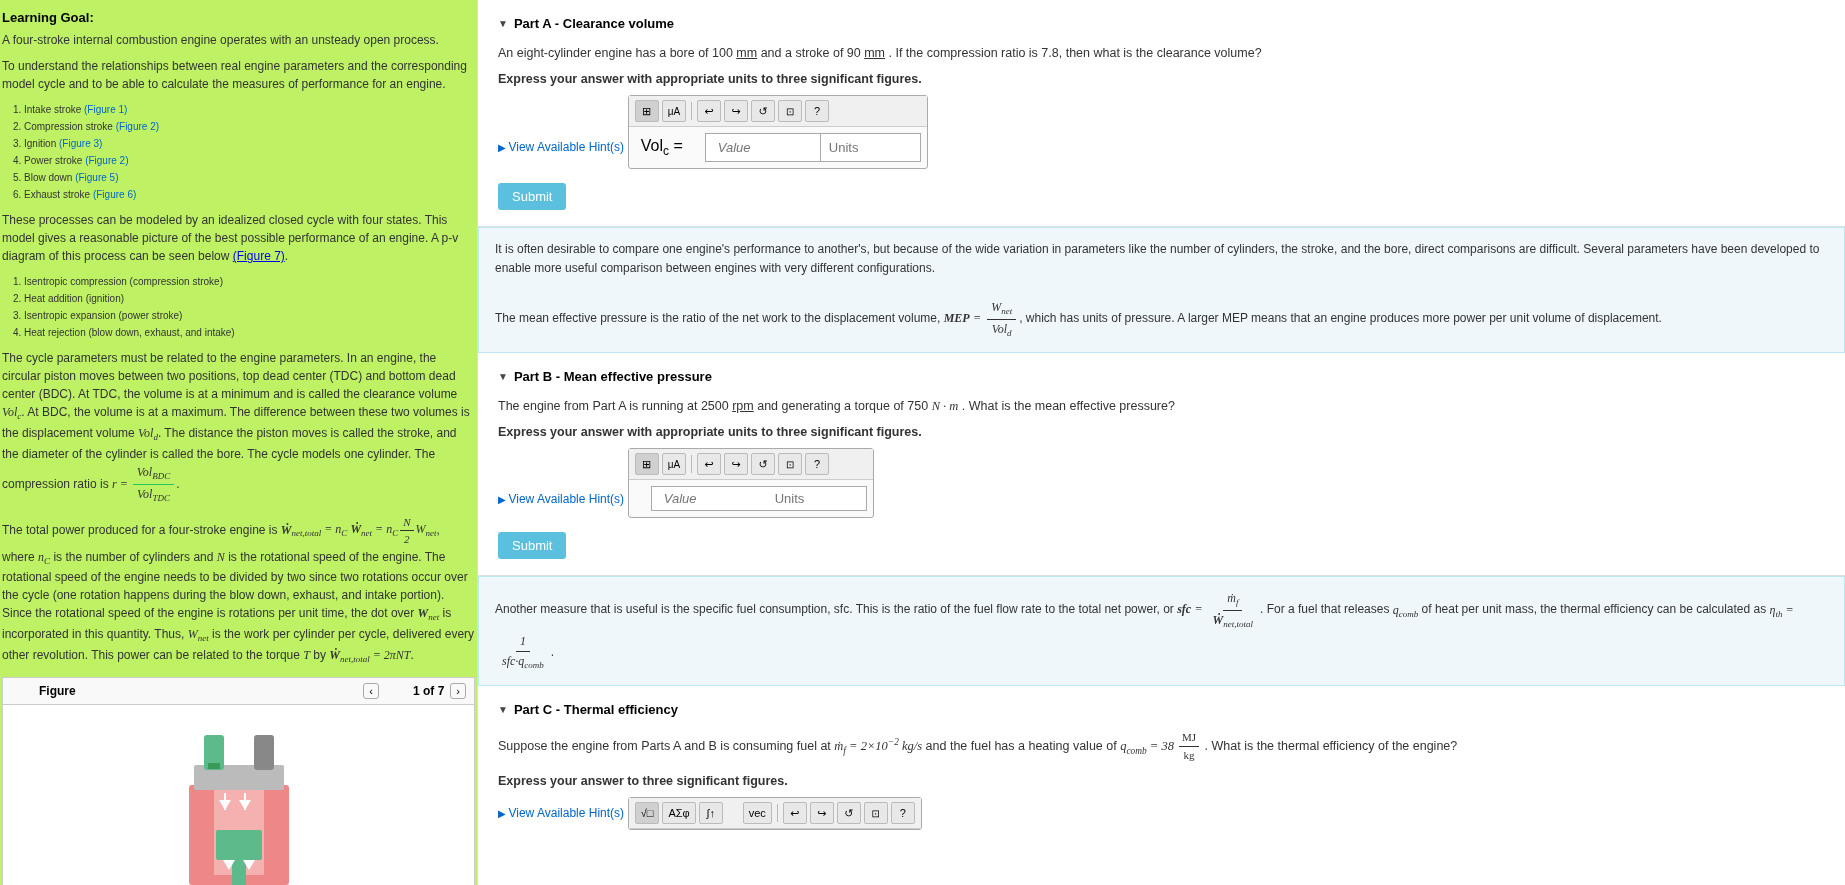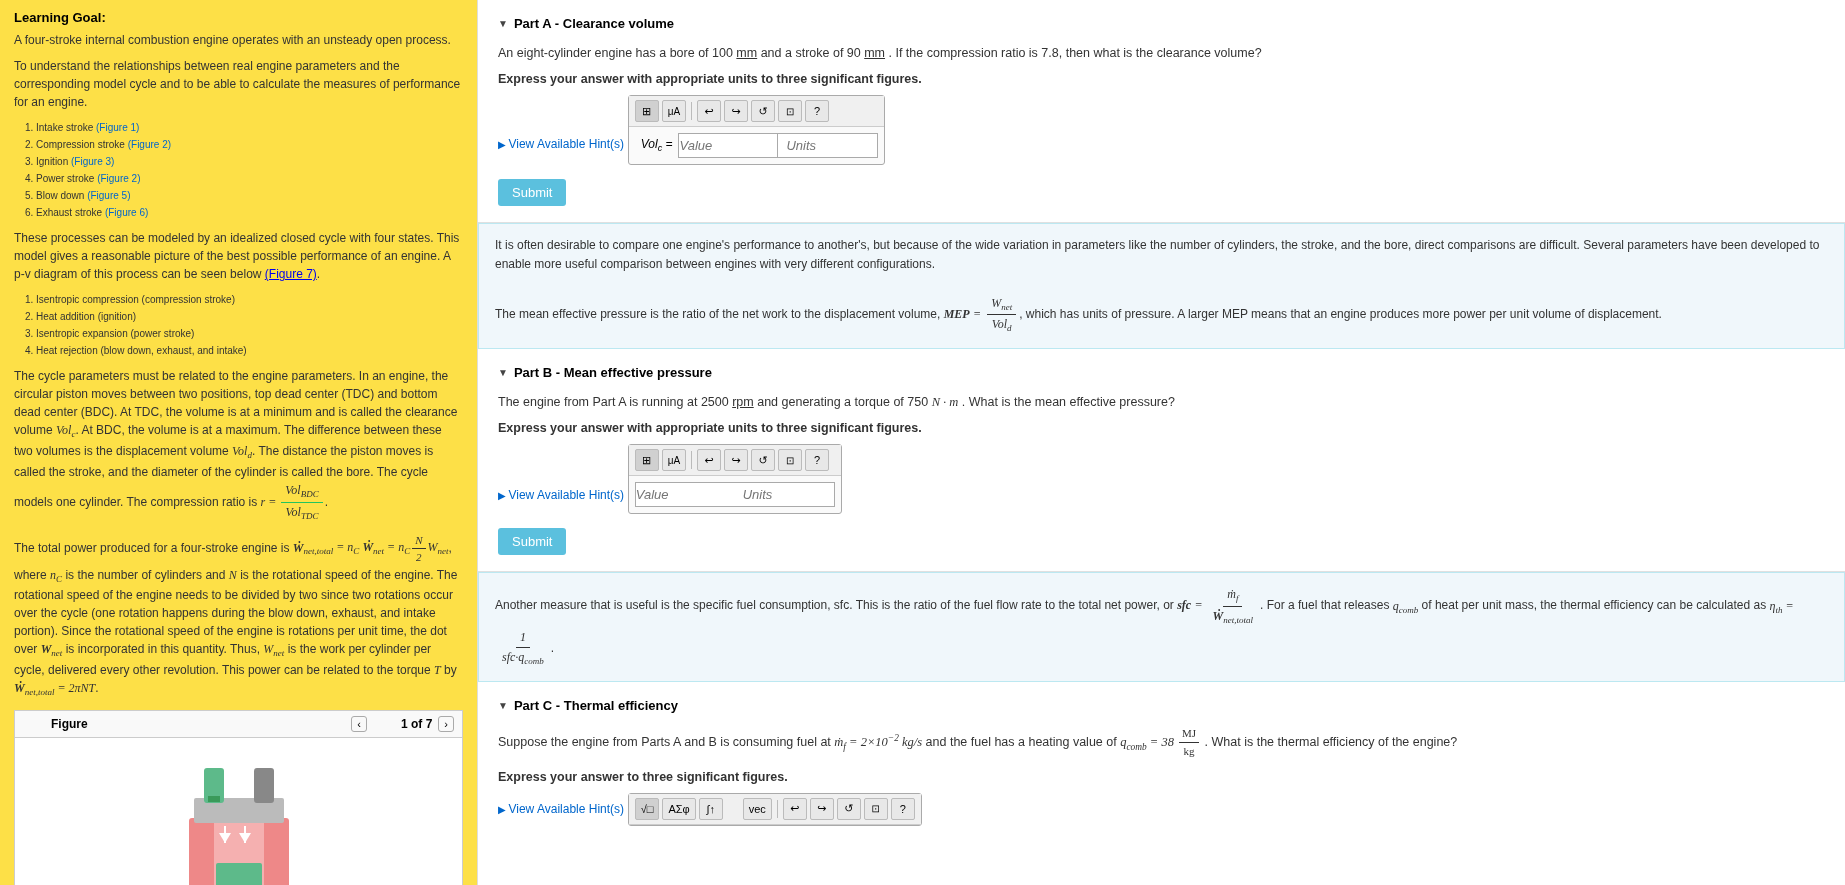--- a/index.html
+++ b/index.html
@@ -2,24 +2,24 @@
 <html><head>
   <meta charset="utf-8">
   <style>
     * { box-sizing: border-box; margin: 0; padding: 0; }
     body { font-family: Arial, sans-serif; font-size: 13px; background: #f5f5f5; display: flex; height: 885px; overflow: hidden; }
 
     
     .left-panel {
       width: 478px;
       min-width: 478px;
-      background: #fde047;
+      background: #bef264;
       border-right: 1px solid #ddd;
       overflow-y: auto;
-      padding: 10px 14px;
+      padding: 10px 2px;
       height: 885px;
     }
     .left-panel h3 { font-size: 13px; font-weight: bold; margin-bottom: 6px; }
     .left-panel p { font-size: 12px; line-height: 1.5; margin-bottom: 8px; color: #333; }
     .left-panel ol { padding-left: 22px; margin-bottom: 8px; }
     .left-panel ol li { font-size: 10px; line-height: 1.7; color: #333; }
     .left-panel ol li a { color: #0066cc; text-decoration: none; }
     .figure-panel { border: 1px solid #ccc; margin-top: 10px; background: #fff; }
     .figure-header { display: flex; justify-content: space-between; align-items: center; padding: 5px 8px; border-bottom: 1px solid #ccc; background: #f9f9f9; }
     .figure-header span { font-weight: bold; font-size: 12px; margin-left: 28px; }
@@ -80,36 +80,36 @@
       border-radius: 2px;
       cursor: pointer;
       font-size: 11px;
       padding: 2px 5px;
       display: flex; align-items: center; justify-content: center;
       min-width: 24px; height: 22px;
     }
     .toolbar-btn.active { background: #d0d0d0; }
     .toolbar-sep { width: 1px; height: 18px; background: #bbb; margin: 0 2px; }
     .answer-fields { display: flex; padding: 6px; gap: 0; }
-    .answer-label { font-size: 12px; padding: 4px 6px; align-self: center; font-style: italic; }
+    .answer-label { font-size: 16px; padding: 4px 6px; align-self: center; }
     .answer-value-input {
       border: 1px solid #aaa;
-      padding: 4px 0;
+      padding: 4px 12px;
       font-size: 13px;
       font-style: italic;
       color: #aaa;
-      width: 100px;
+      width: 116px;
       outline: none;
+      margin-left: 16px;
     }
     .answer-units-input {
       border: 1px solid #aaa;
       border-left: none;
       padding: 4px 8px;
       font-size: 13px;
-      font-style: italic;
       color: #4d7c0f;
       width: 100px;
       outline: none;
     }
 
     .submit-btn {
       background: #5bc0de;
       color: #fff;
       border: none;
       padding: 6px 14px;

